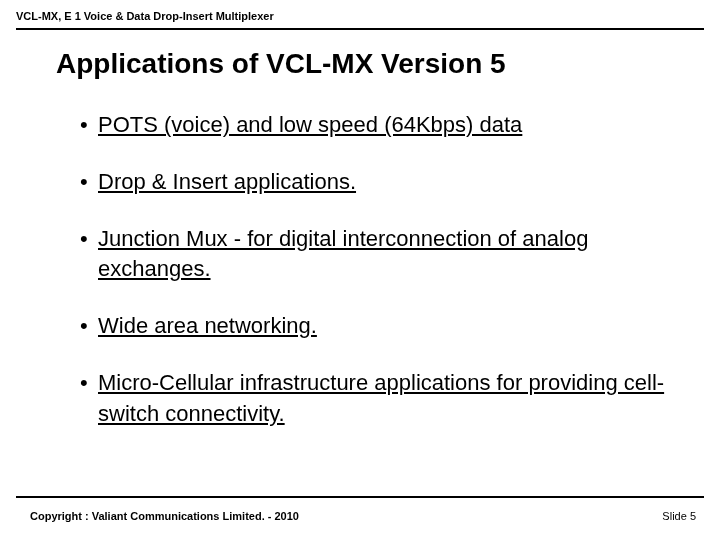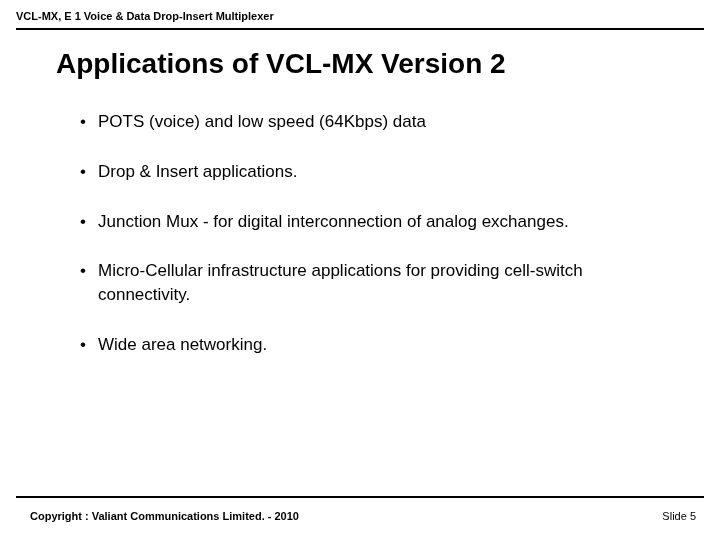--- a/index.html
+++ b/index.html
@@ -34,22 +34,23 @@
     right: 40px;
     font-size: 28px;
     font-weight: bold;
     color: #000;
   }
   .bullets {
     position: absolute;
     top: 110px;
     left: 80px;
     right: 50px;
-    font-size: 17px;
+    font-size: 22px;
     line-height: 1.4;
+    text-decoration: underline;
   }
   .bullets li {
     list-style: none;
     position: relative;
     padding-left: 18px;
     margin-bottom: 26px;
   }
   .bullets li::before {
     content: "•";
     position: absolute;
@@ -76,25 +77,25 @@
     right: 24px;
     font-size: 11px;
   }
 </style>
 </head>
 <body>
 
 <div class="header">VCL-MX, E 1 Voice &amp; Data Drop-Insert Multiplexer</div>
 <div class="rule-top"></div>
 
-<h1 class="title">Applications of VCL-MX Version 2</h1>
+<h1 class="title">Applications of VCL-MX Version 5</h1>
 
 <ul class="bullets">
   <li>POTS (voice) and low speed (64Kbps) data</li>
   <li>Drop &amp; Insert applications.</li>
   <li>Junction Mux - for digital interconnection of analog exchanges.</li>
+  <li>Wide area networking.</li>
   <li>Micro-Cellular infrastructure applications for providing cell-switch connectivity.</li>
-  <li>Wide area networking.</li>
 </ul>
 
 <div class="rule-bottom"></div>
 <div class="footer-left">Copyright : Valiant Communications Limited. - 2010</div>
 <div class="footer-right">Slide 5</div>
 
 </body></html>

